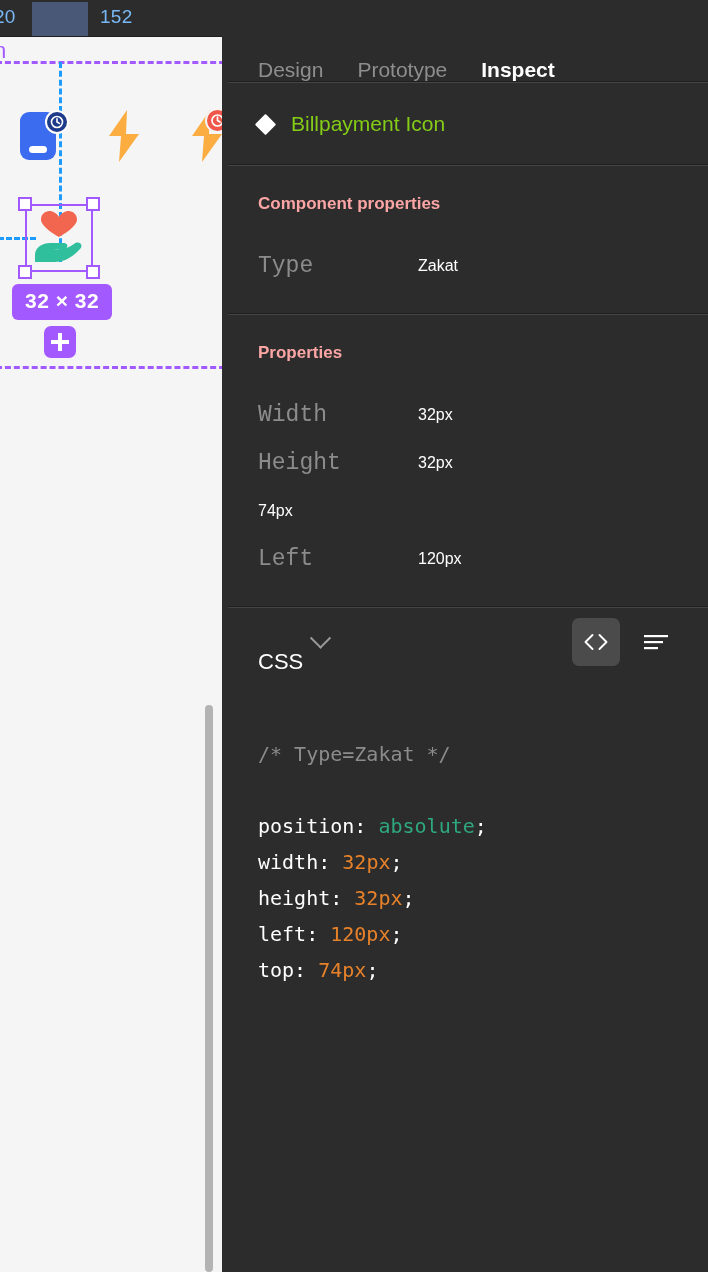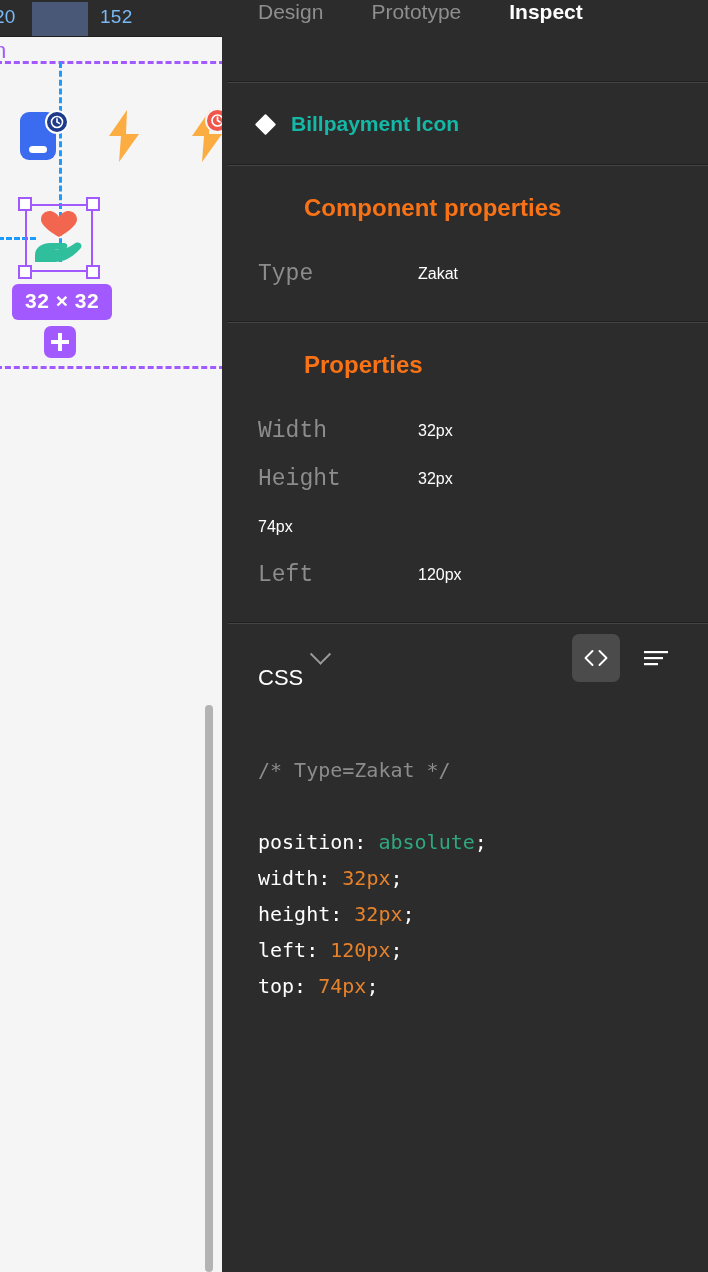--- a/index.html
+++ b/index.html
@@ -205,24 +205,24 @@
     color: #ffffff;
   }
   .panel-divider {
     height: 1px;
     background: #444444;
     box-shadow: 0 -1px 0 #1f1f1f;
   }
 
   .tabs {
     display: flex;
-    align-items: flex-start;
+    align-items: flex-end;
     height: 82px;
     padding-left: 30px;
-    gap: 48px;
+    gap: 34px;
   }
   .tab {
     font-size: 21px;
     color: #8e8e8e;
     cursor: pointer;
     font-family: "Liberation Sans", sans-serif;
   }
   .tab.active {
     color: #ffffff;
     font-weight: bold;
@@ -237,35 +237,34 @@
   }
   .diamond {
     width: 15px; height: 15px;
     background: #ffffff;
     transform: rotate(45deg);
     border-radius: 1px;
     flex: none;
   }
   .component-name {
     font-size: 21px;
-    font-weight: bold;
-    color: #14b8a6;
+    font-weight: normal;
+    color: #84cc16;
     font-family: "Liberation Sans", sans-serif;
   }
 
   .section {
     padding: 28px 30px 24px 30px;
   }
   .section-title {
-    font-size: 24px;
+    font-size: 17px;
     font-weight: bold;
-    color: #f97316;
+    color: #fca5a5;
     margin-bottom: 28px;
     font-family: "Liberation Sans", sans-serif;
-    margin-left: 46px;
   }
   .prop-row {
     display: flex;
     align-items: center;
     height: 48px;
   }
   .prop-label {
     width: 160px;
     font-size: 23px;
     color: #8c8c8c;

